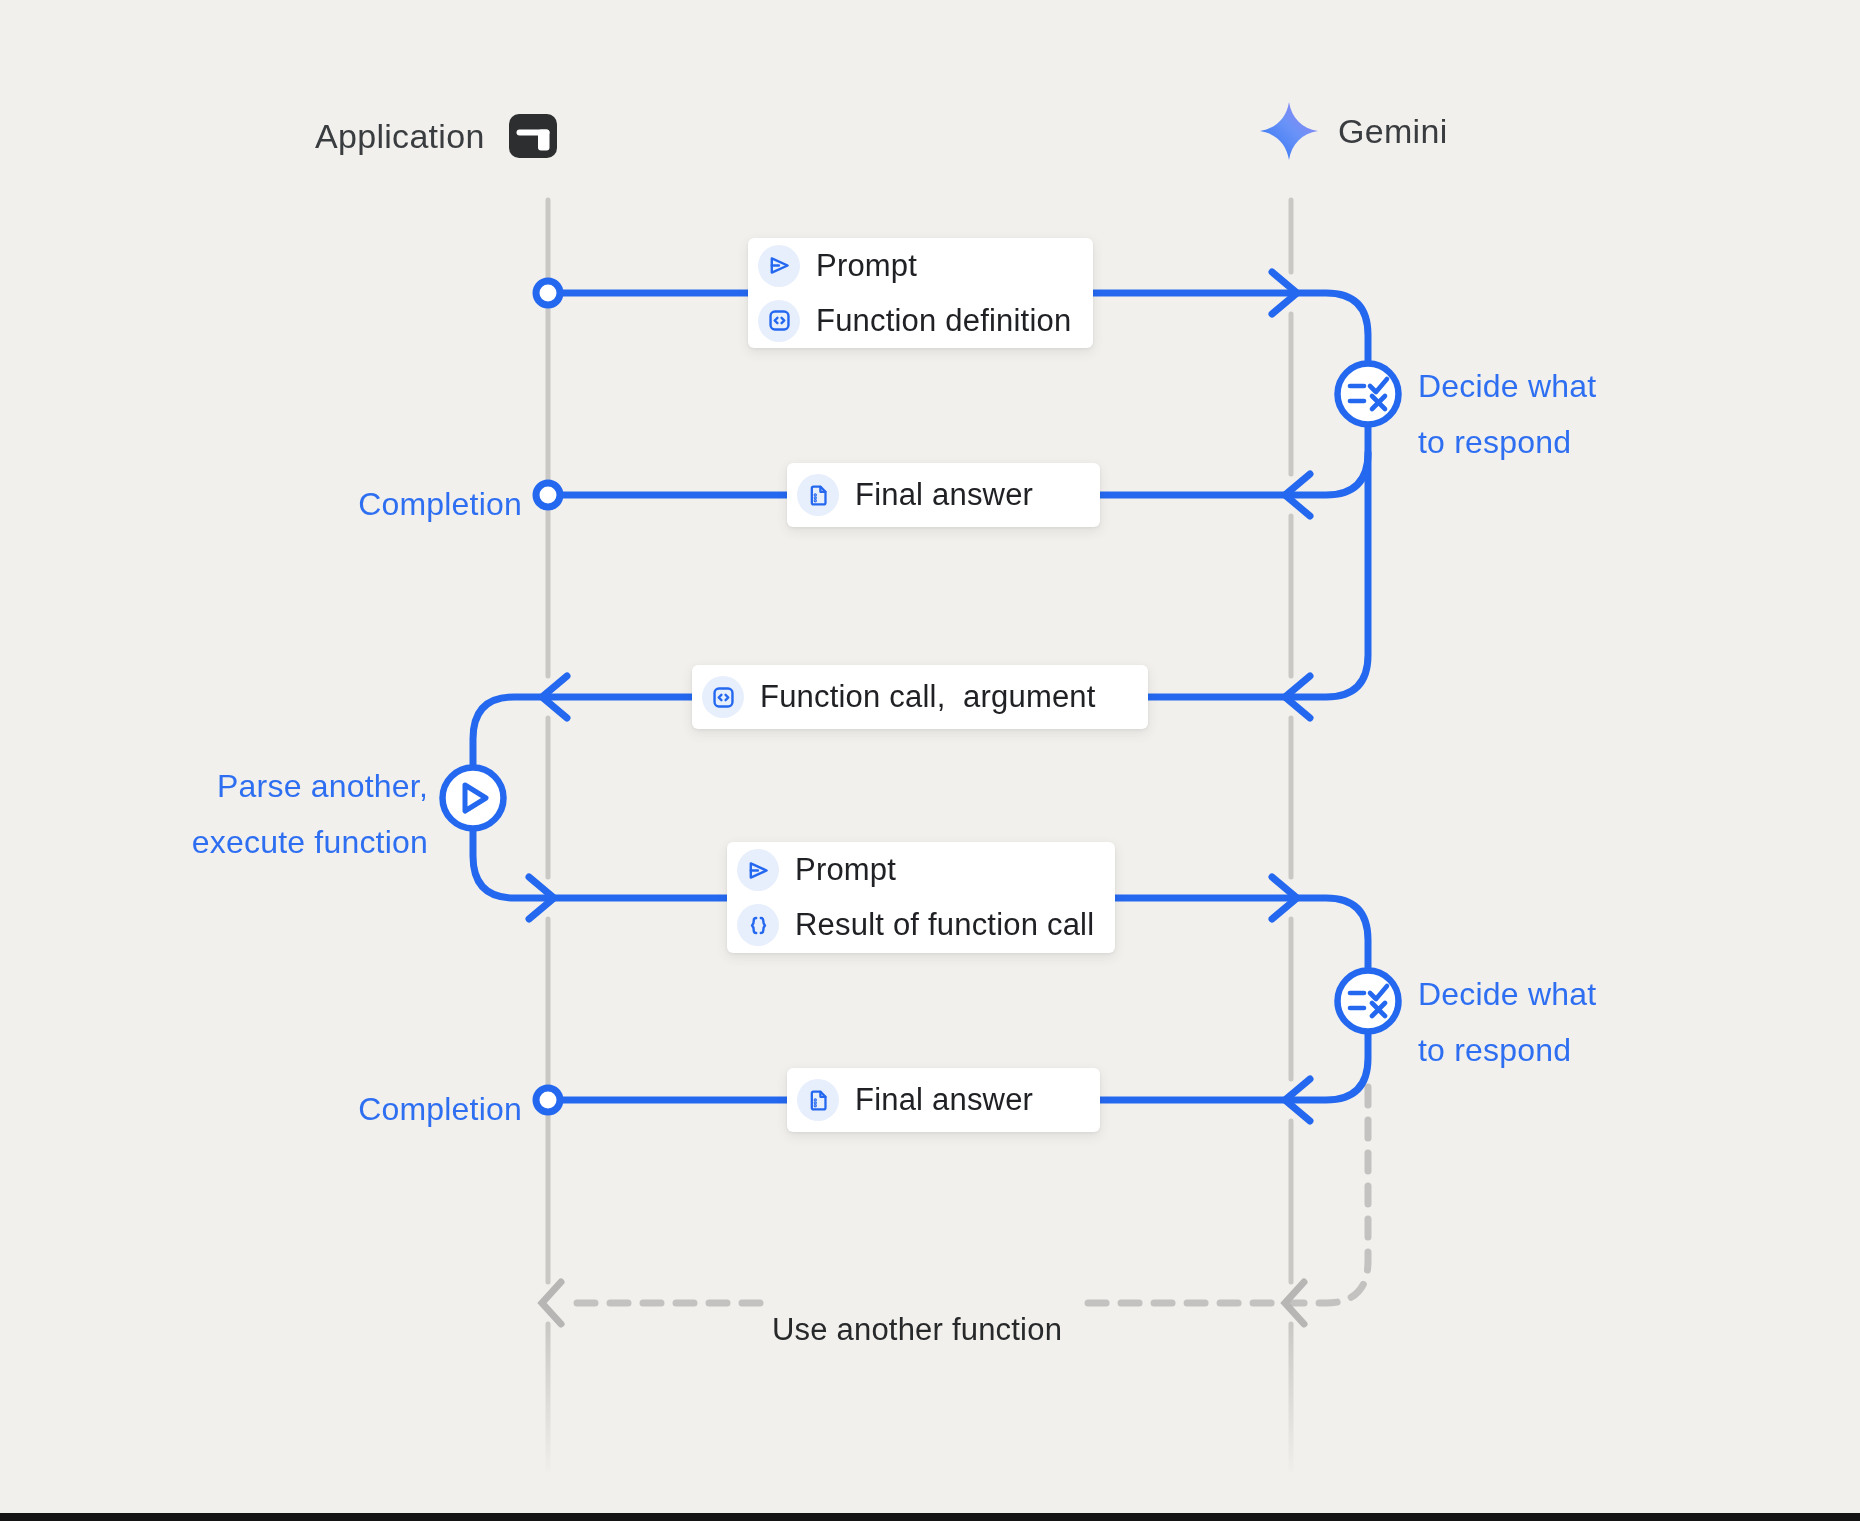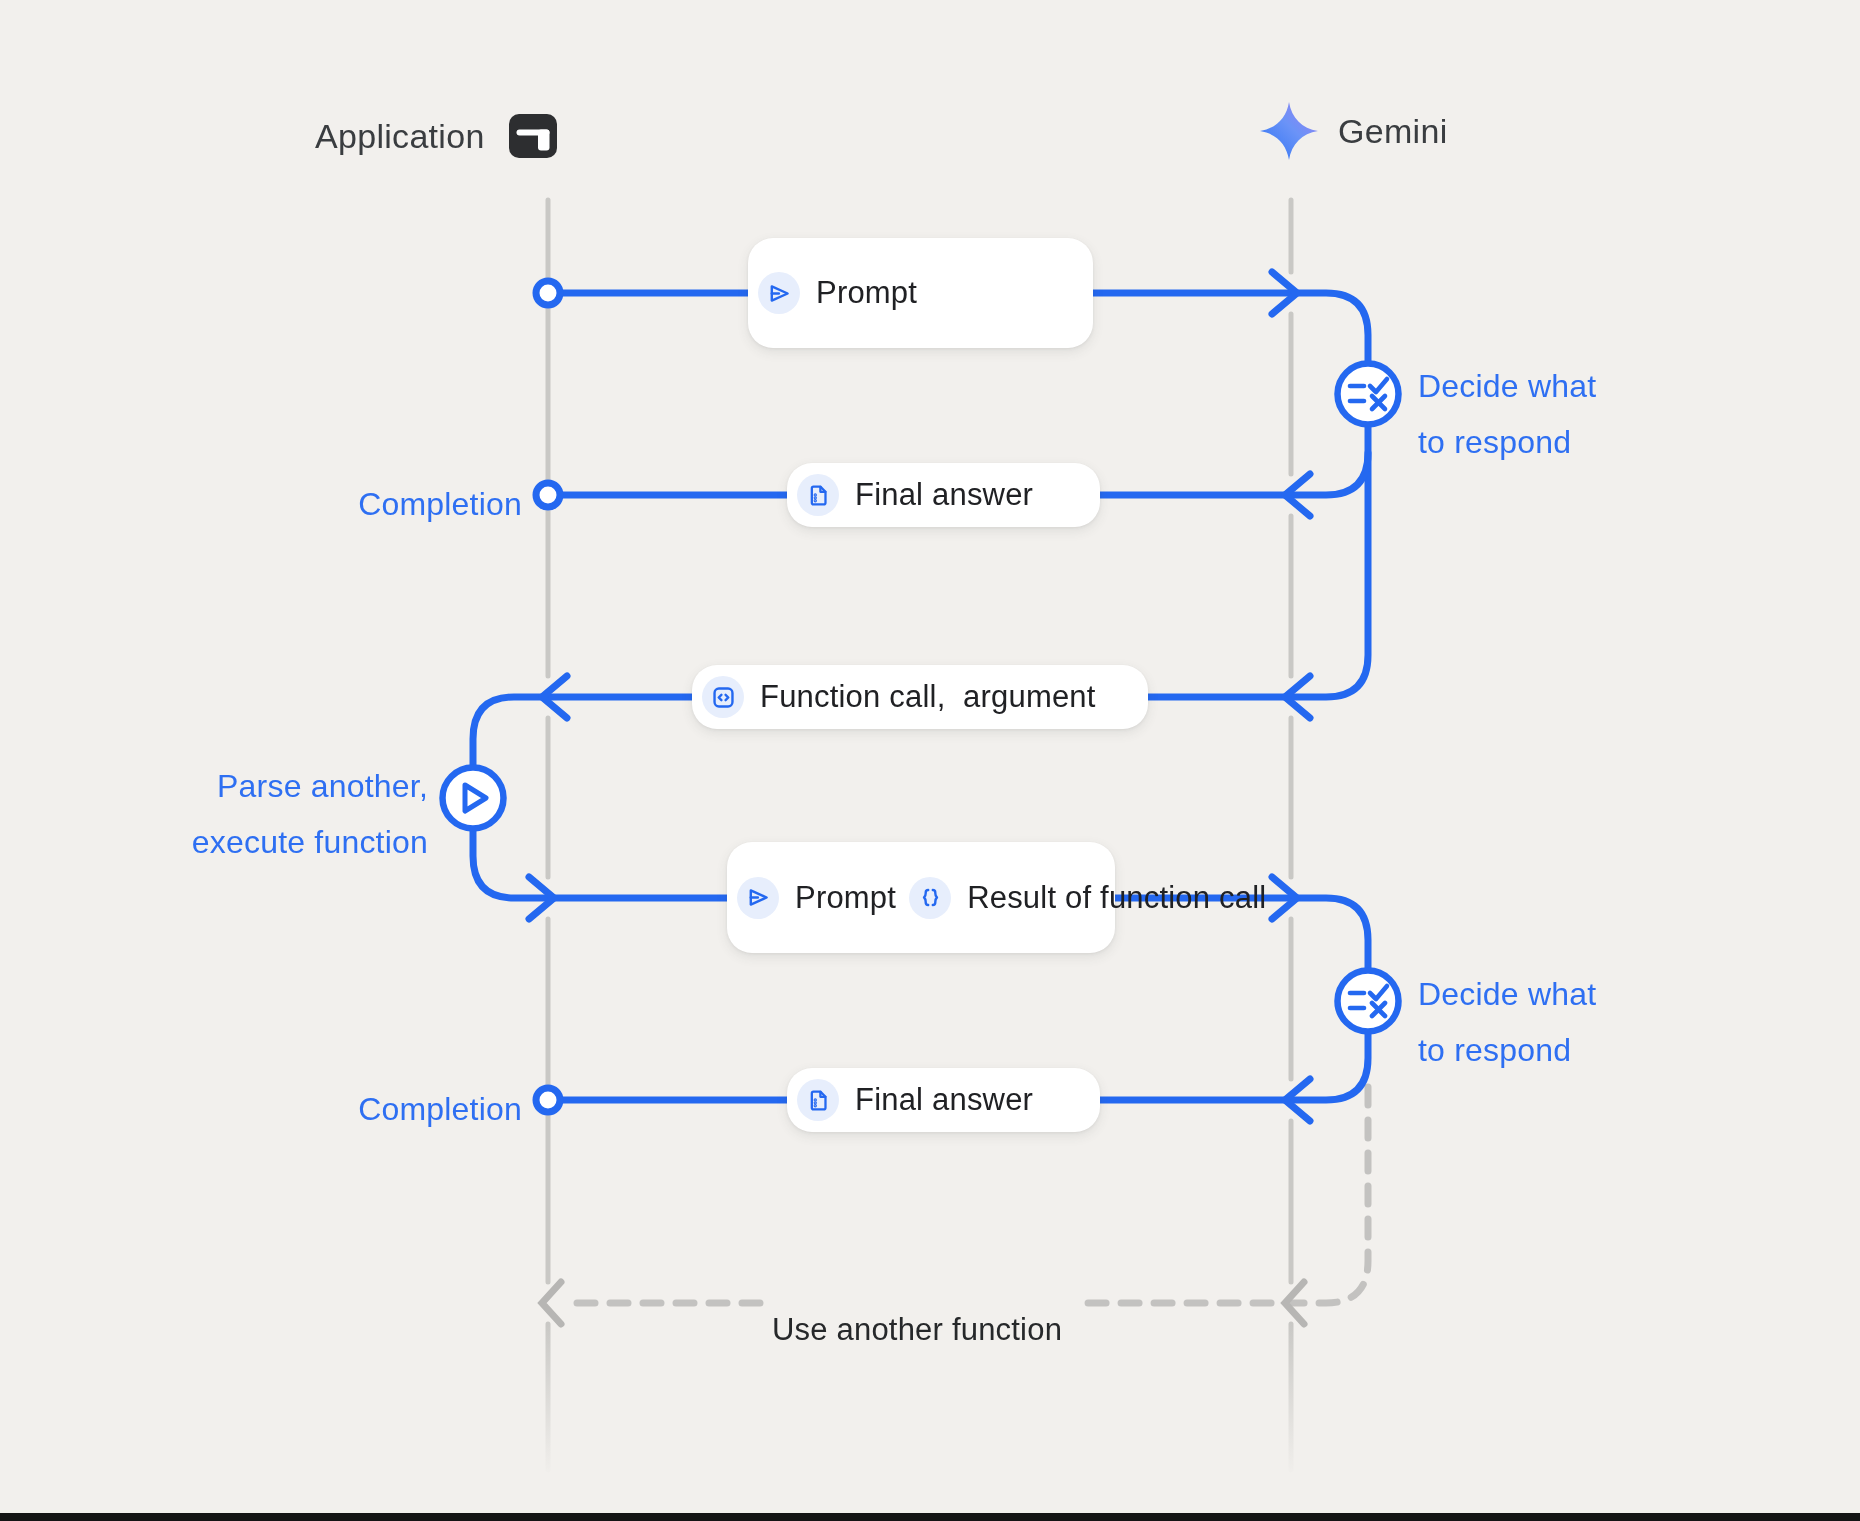--- a/index.html
+++ b/index.html
@@ -3,23 +3,23 @@
 <meta charset="utf-8">
 <style>
   html,body{margin:0;padding:0;}
   body{font-family:"Liberation Sans","DejaVu Sans",sans-serif;}
   #canvas{position:relative;width:1860px;height:1521px;background:#f2f0ed;overflow:hidden;}
   #diagram-svg{position:absolute;left:0;top:0;}
 
   .actor{position:absolute;display:flex;align-items:center;}
   .actor-label{font-size:34px;font-weight:500;color:#3a3d40;letter-spacing:.3px;}
 
-  .pill{position:absolute;background:#ffffff;border-radius:25px;
+  .pill{position:absolute;background:#ffffff;border-radius:6px;
         box-shadow:0 4px 12px rgba(60,64,67,.10),0 1px 3px rgba(60,64,67,.08);
-        display:flex;flex-direction:row;gap:13px;
+        display:flex;flex-direction:column;justify-content:center;gap:13px;
         padding-left:10px;box-sizing:border-box;}
   .pill-row{display:flex;align-items:center;gap:16px;}
   .chip{width:42px;height:42px;border-radius:50%;background:#e7eefc;flex:0 0 auto;
         display:flex;align-items:center;justify-content:center;}
   .pill-label{font-size:31px;color:#202124;white-space:pre;letter-spacing:.2px;}
 
   .anno{position:absolute;color:#2e6ff2;font-size:32px;line-height:56px;font-weight:500;
         white-space:pre-line;letter-spacing:.2px;}
   .anno.right-align{text-align:right;}
   .plain-anno{position:absolute;color:#26282a;font-size:31px;font-weight:500;
@@ -141,20 +141,30 @@
   <div class="pill" style="left:748px;top:238px;width:345px;height:110px;">
     <div class="pill-row">
       <span class="chip">
         <svg width="25" height="25" viewBox="0 0 24 24" fill="none" stroke="#2468f0" stroke-width="2.3" stroke-linejoin="round" stroke-linecap="round">
           <path d="M4.6 5.2 L19.8 12 L4.6 18.8 Z"></path>
             <path d="M4.6 12 H11.4"></path>
         </svg>
       </span>
       <span class="pill-label">Prompt</span>
     </div>
+    <div class="pill-row">
+      <span class="chip">
+        <svg width="25" height="25" viewBox="0 0 24 24" fill="none" stroke="#2468f0" stroke-width="2.3" stroke-linejoin="round" stroke-linecap="round">
+          <rect x="3.4" y="3.4" width="17.2" height="17.2" rx="4.2"></rect>
+          <path d="M10 9.4 L7.4 12 L10 14.6"></path>
+            <path d="M14 9.4 L16.6 12 L14 14.6"></path>
+        </svg>
+      </span>
+      <span class="pill-label">Function definition</span>
+    </div>
   </div>
 
   <div class="pill" style="left:787px;top:463px;width:313px;height:64px;">
     <div class="pill-row">
       <span class="chip">
         <svg width="25" height="25" viewBox="0 0 24 24" fill="none" stroke="#2468f0" stroke-width="2.2" stroke-linejoin="round" stroke-linecap="round">
           <path d="M7.2 3.5 h6.6 l4.9 4.9 V19 c0 0.9 -0.7 1.6 -1.6 1.6 H7.2 c-0.9 0 -1.6 -0.7 -1.6 -1.6 V5.1 c0 -0.9 0.7 -1.6 1.6 -1.6 Z"></path>
           <path d="M13.8 3.7 V8.5 H18.6"></path>
           <circle cx="8.9" cy="11.4" r="0.5" fill="#2468f0"></circle>
           <circle cx="8.9" cy="14.2" r="0.5" fill="#2468f0"></circle>

